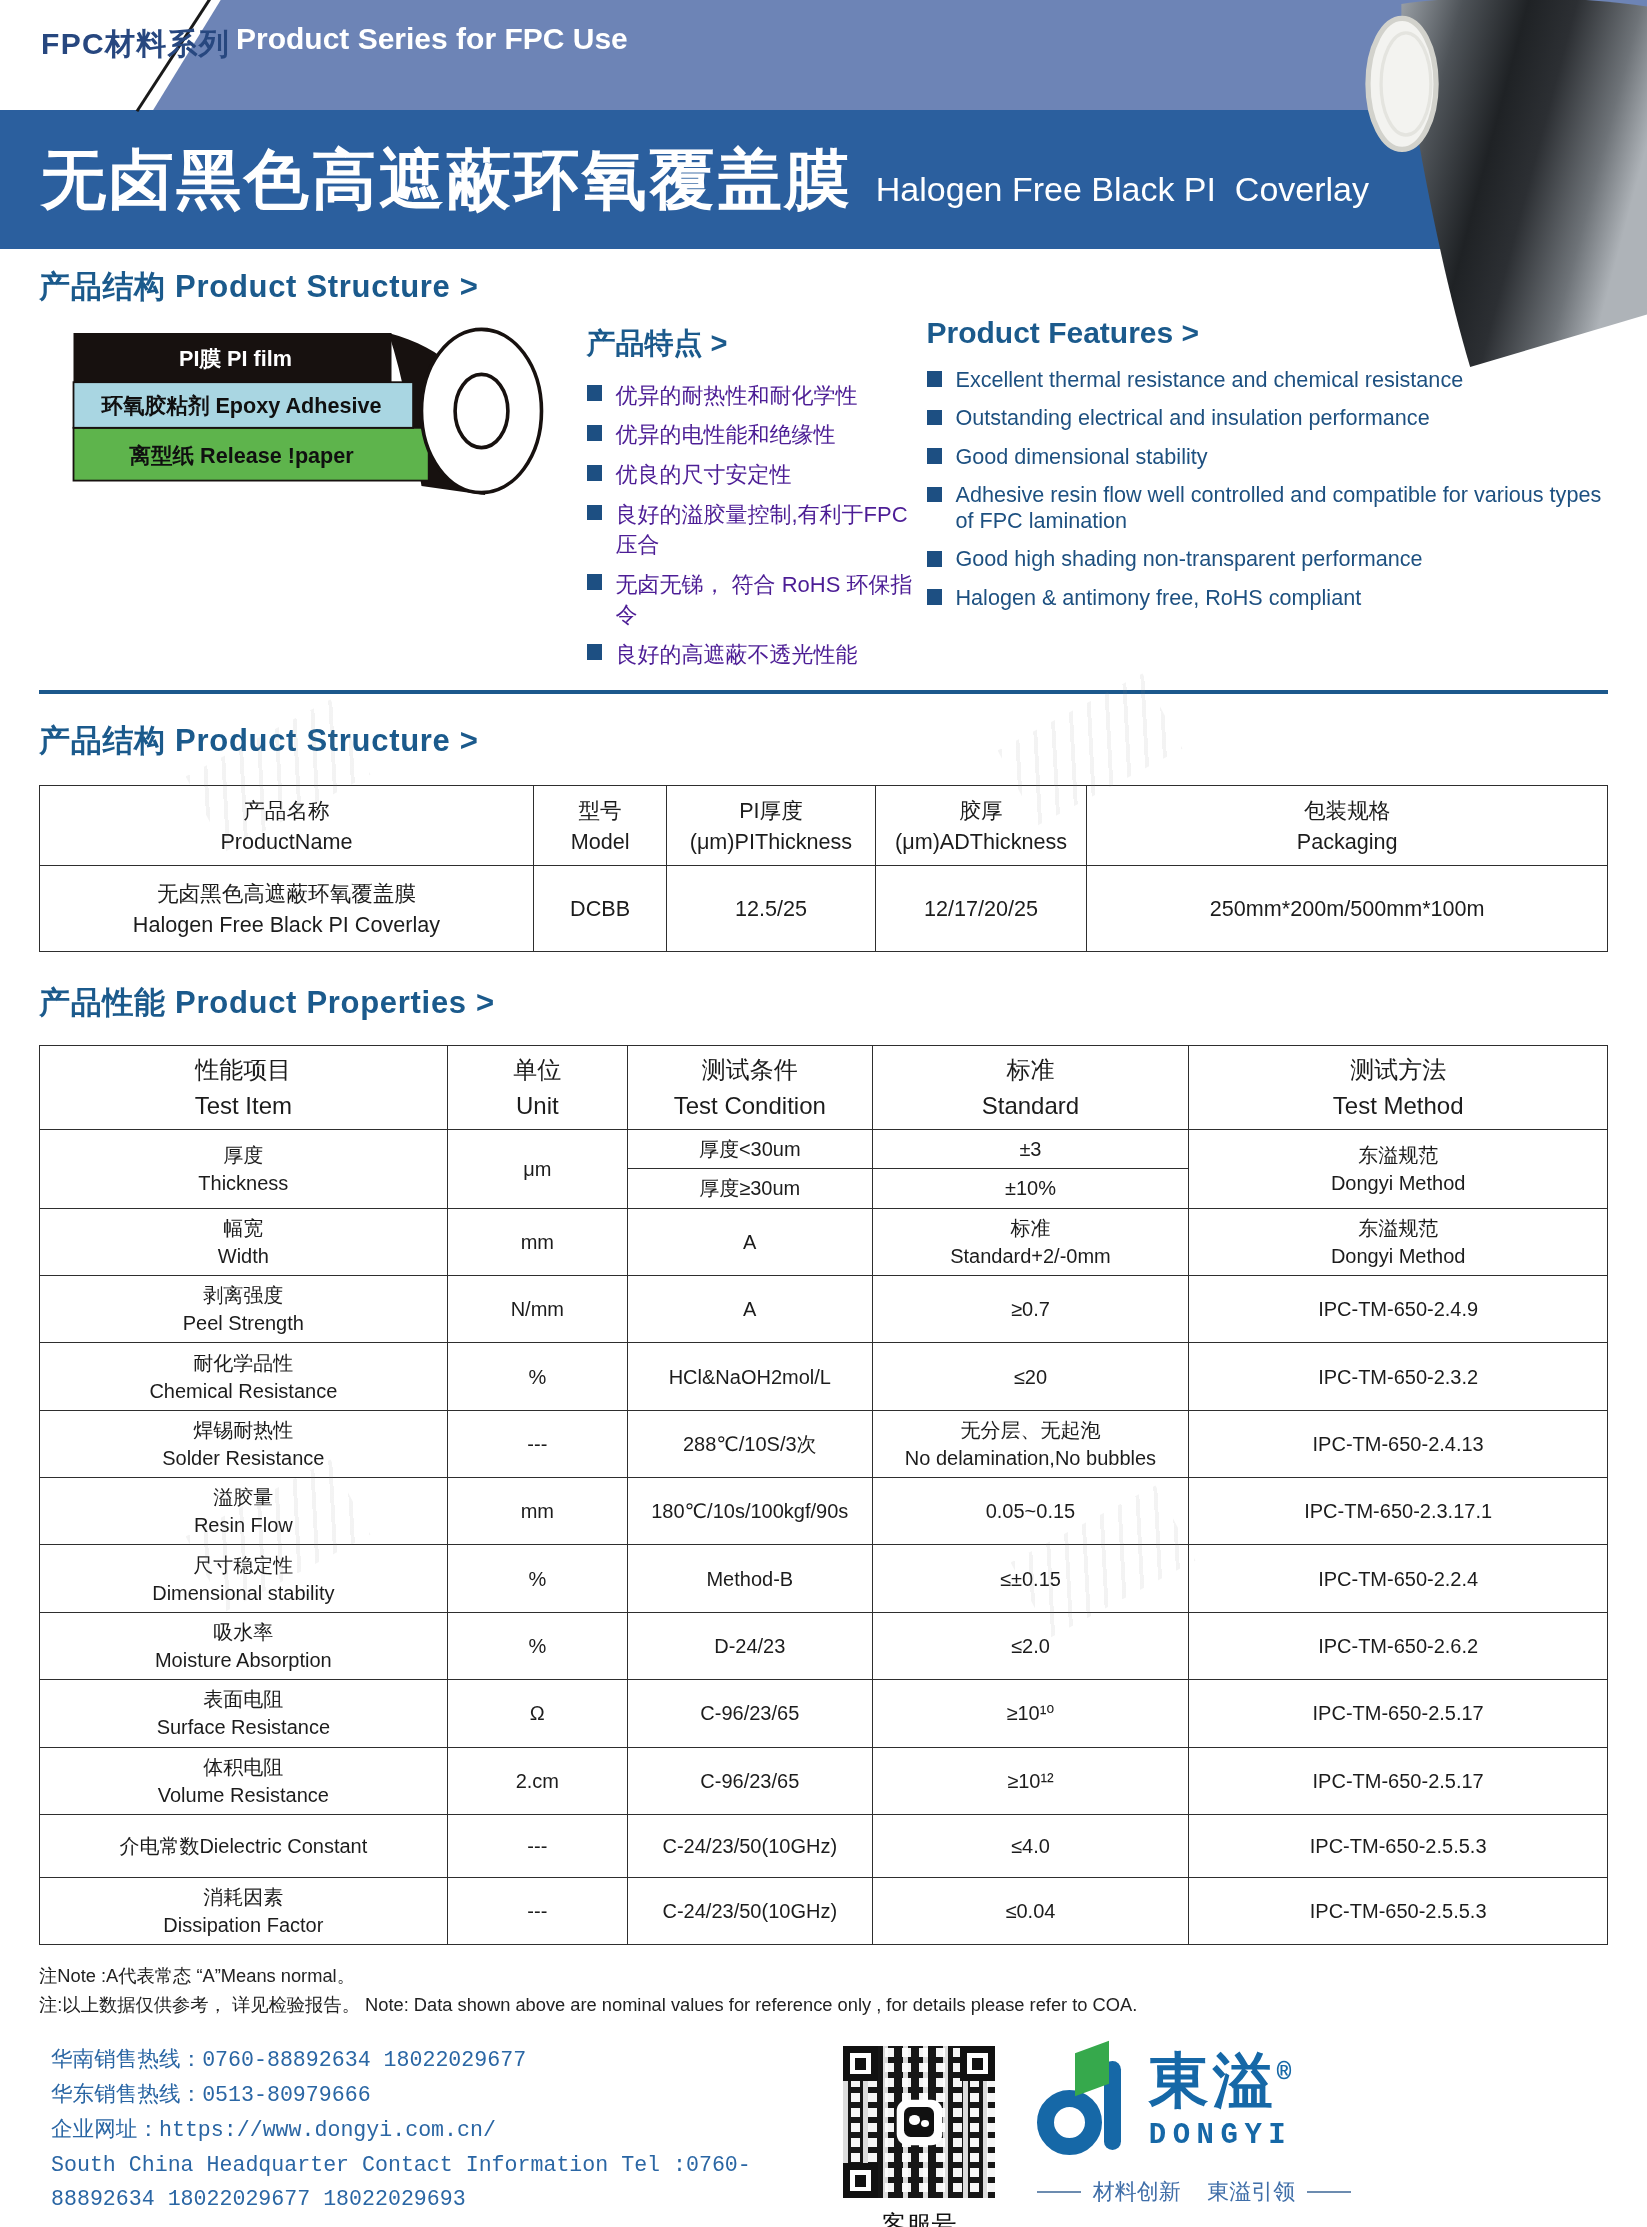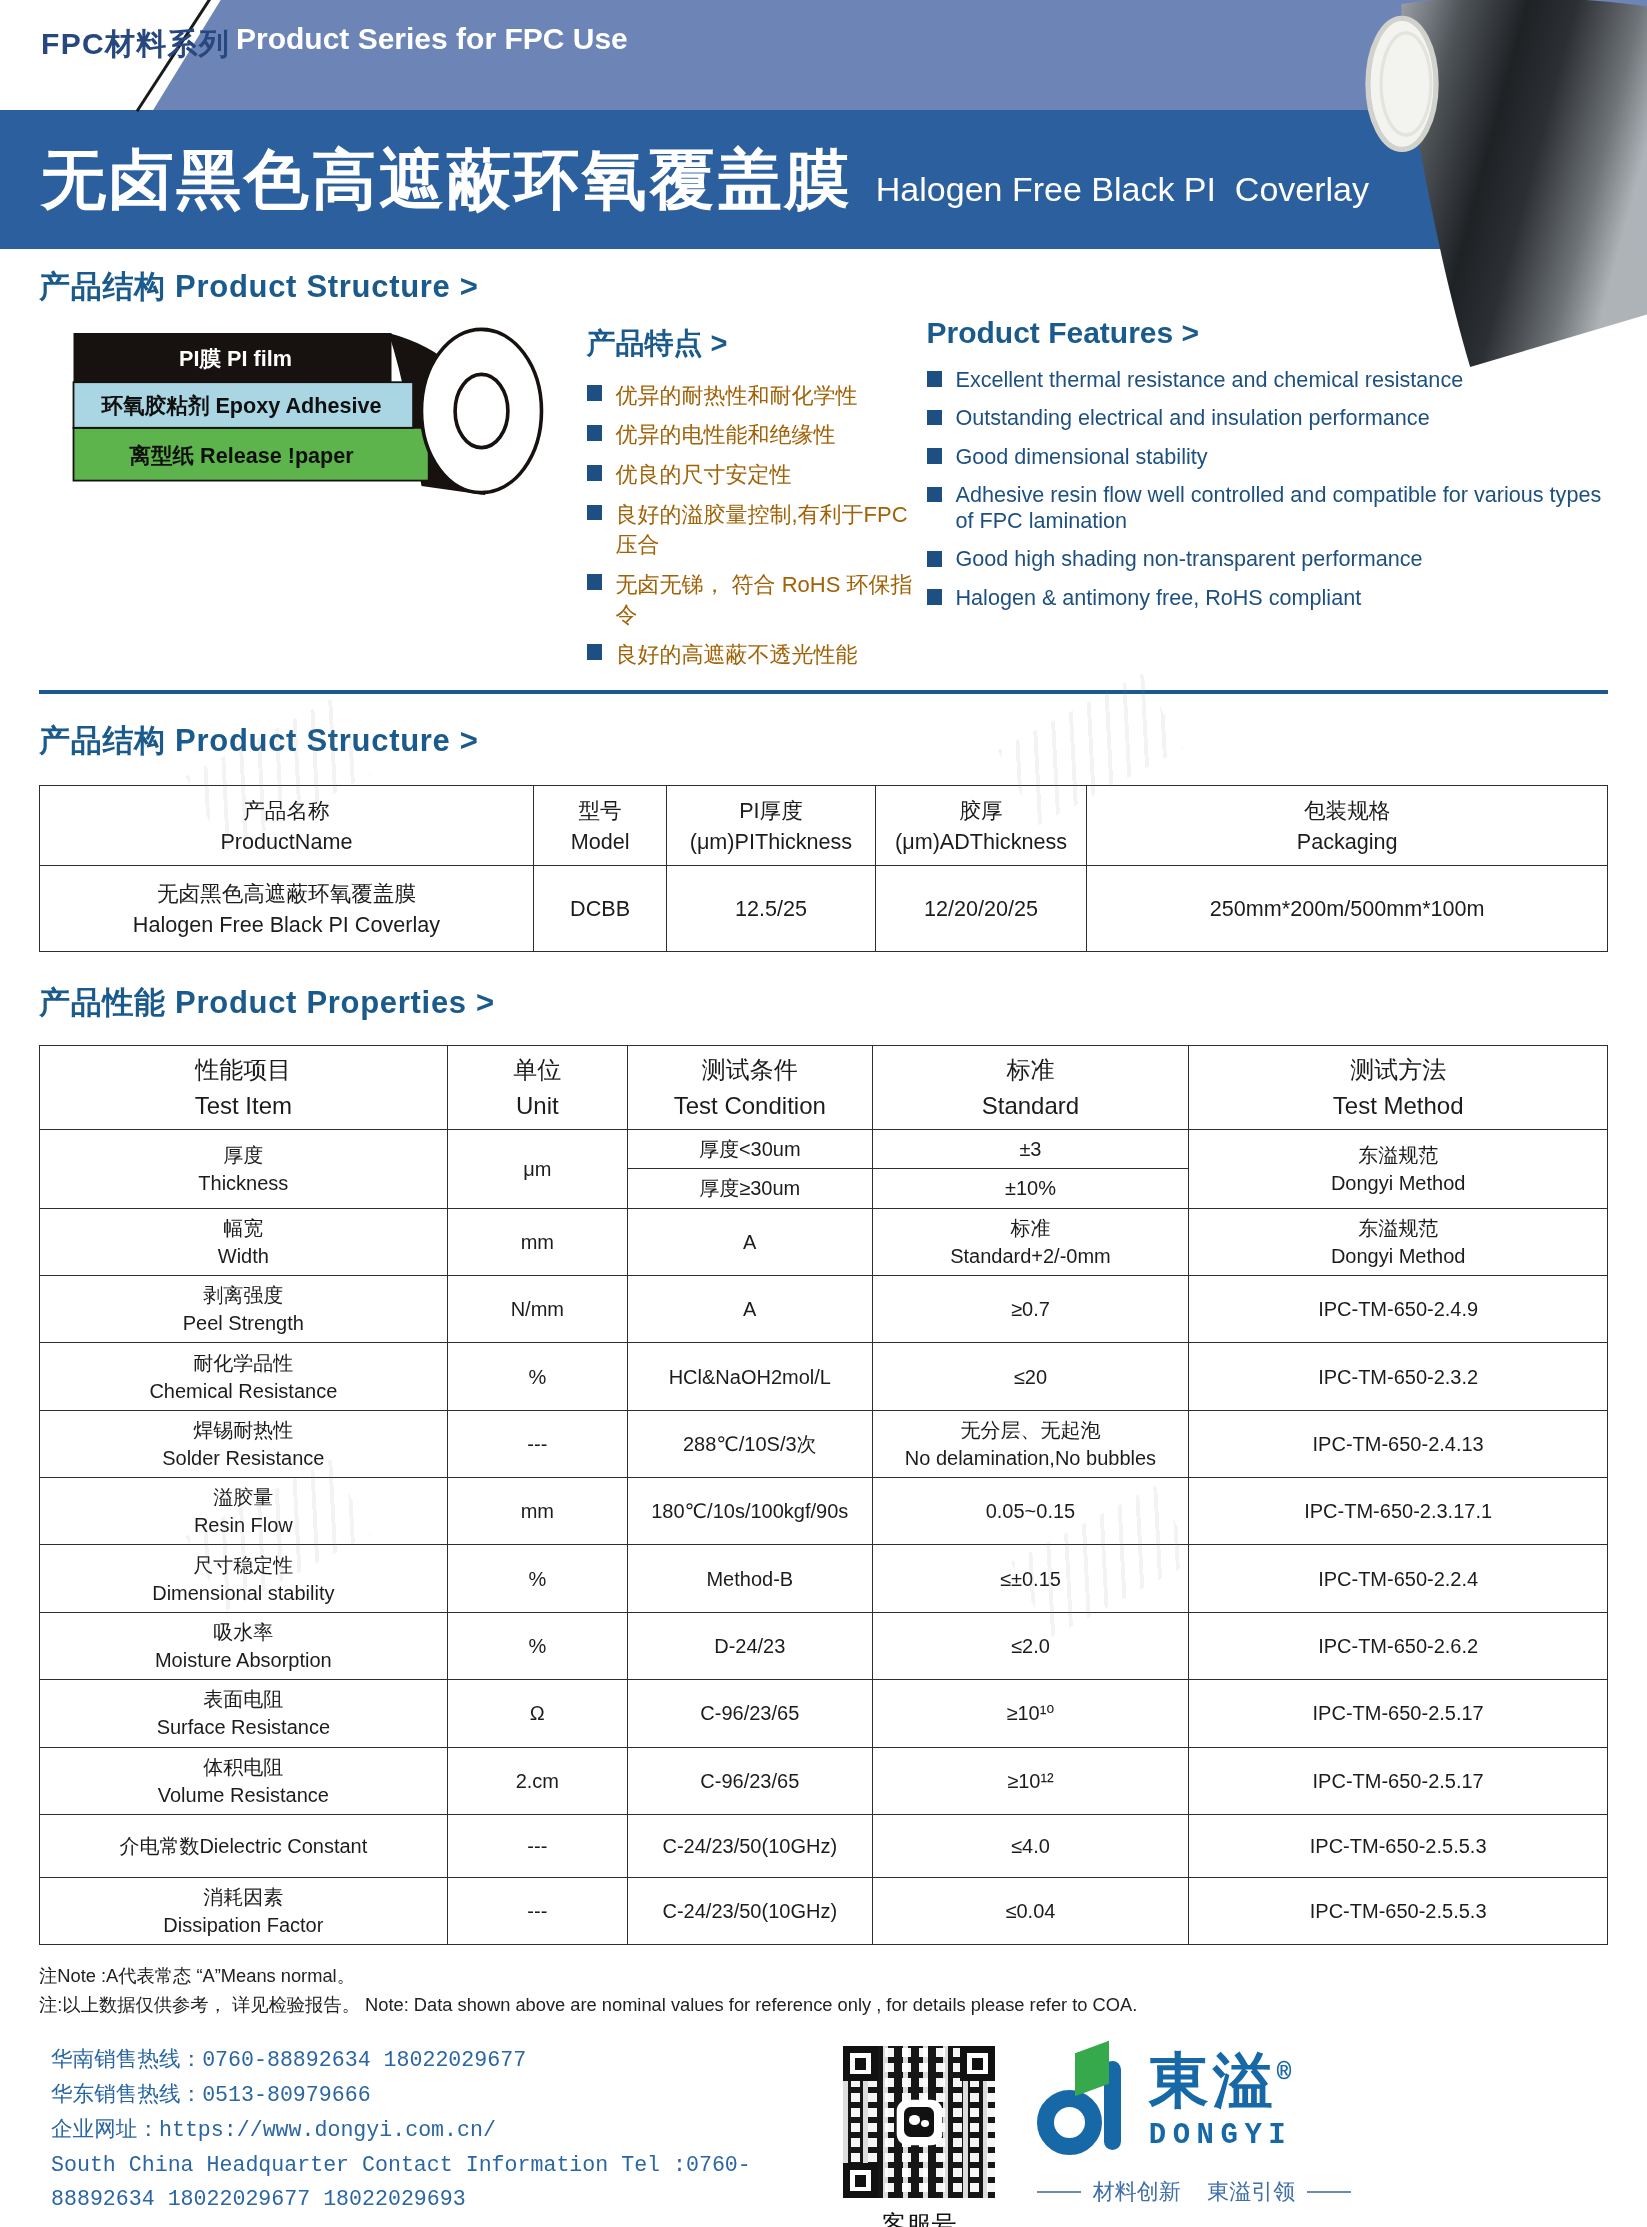--- a/index.html
+++ b/index.html
@@ -27,21 +27,21 @@
   h2.section { color:#1b5a8c; font-size:31px; font-weight:bold; letter-spacing:0.7px; }
   .sec1-head { margin-top:17px; }
 
   .row1 { display:flex; margin-top:6.5px; }
   .diagram { width:537px; height:204px; flex:0 0 auto; }
   .feat-cn { width:327px; margin-left:10.5px; margin-top:9.2px; }
   .feat-en { flex:1; margin-left:13px; margin-top:1.3px; }
   .feat-cn h3 { color:#1b5a8c; font-size:29px; font-weight:bold; }
   .feat-en h3 { color:#1b5a8c; font-size:30px; font-weight:bold; }
   ul.feat { list-style:none; margin-top:17px; }
-  ul.feat li { position:relative; padding-left:29px; color:#a16207; margin-bottom:9.8px; }
+  ul.feat li { position:relative; padding-left:29px; color:#4c1d95; margin-bottom:9.8px; }
   .feat-cn ul.feat li { font-size:22px; }
   .feat-en ul.feat li { font-size:21.6px; color:#1d5080; margin-bottom:12.4px; }
   ul.feat li::before { content:""; position:absolute; left:0; top:4.6px; width:15.7px; height:15.7px; background:#1d4f82; }
 
   .divider { height:3.9px; background:#1c588c; margin-top:10.5px; }
 
   .sec2-head { margin-top:26px; }
   table { border-collapse:collapse; width:100%; table-layout:fixed; }
   td,th { border:1.3px solid #2e2e2e; text-align:center; vertical-align:middle; font-weight:normal; color:#1c1c1c; padding:5.2px 3.9px; }
   .t-struct { margin-top:23.6px; }
@@ -216,21 +216,21 @@
               <span class="cellline">Packaging</span>
             </th>
       </tr>
       <tr>
         <td>
               <span class="cellline">无卤黑色高遮蔽环氧覆盖膜</span>
               <span class="cellline">Halogen Free Black PI  Coverlay</span>
             </td>
         <td>DCBB</td>
         <td>12.5/25</td>
-        <td>12/20/20/25</td>
+        <td>12/17/20/25</td>
         <td>250mm*200m/500mm*100m</td>
       </tr>
     </tbody>
       </table>
 
     <h2 class="section sec3-head">产品性能 Product Properties &gt;</h2>
 
     <table class="t-props">
       <colgroup>
           <col style="width:26%">

